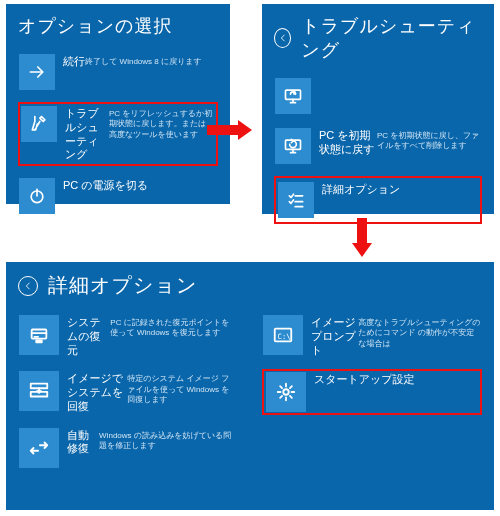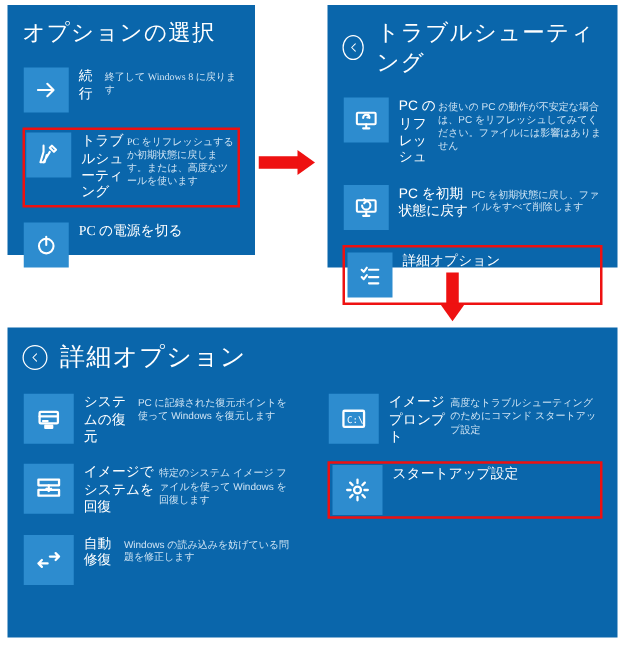--- a/index.html
+++ b/index.html
@@ -10,21 +10,21 @@
     font-family: "Meiryo", "Segoe UI", sans-serif;
     position: relative;
     overflow: hidden;
   }
   .panel {
     background: #0a66ab;
     position: absolute;
     color: #fff;
     padding: 10px 12px;
   }
-  #p1 { left: 6px; top: 4px; width: 198px; height: 200px; font-family: Liberation Serif, serif; }
+  #p1 { left: 6px; top: 4px; width: 224px; height: 200px; }
   #p2 { left: 262px; top: 4px; width: 232px; height: 210px; }
   #p3 { left: 6px; top: 262px; width: 488px; height: 248px; }
 
   .panel-head { display: flex; align-items: center; gap: 10px; margin-bottom: 14px; }
   .panel-title { font-size: 18px; font-weight: 300; letter-spacing: 1px; }
   .back-circle {
     width: 20px; height: 20px; border: 1.5px solid #fff; border-radius: 50%;
     display: inline-flex; align-items: center; justify-content: center;
     font-size: 11px; line-height: 1;
   }
@@ -141,24 +141,20 @@
   </div>
 
   <div class="opt">
     <div class="iconbox">
       <svg width="20" height="20" viewBox="0 0 24 24">
           <rect class="stk" x="3" y="5" width="18" height="11" rx="1"></rect>
           <path class="stk" d="M9 20h6M12 16v4M9 10a3 3 0 0 1 6 0"></path>
           <path class="stk" d="M14 7l1 2-2 .5"></path>
         </svg>
     </div>
-    <div class="opt-text">
-      <span class="opt-title">PC のリフレッシュ</span>
-      <span class="opt-desc">お使いの PC の動作が不安定な場合は、PC をリフレッシュしてみてください。ファイルには影響はありません</span>
-    </div>
   </div>
 
   <div class="opt">
     <div class="iconbox">
       <svg width="20" height="20" viewBox="0 0 24 24">
           <rect class="stk" x="3" y="5" width="18" height="11" rx="1"></rect>
           <path class="stk" d="M9 20h6M12 16v4"></path>
           <path class="stk" d="M8 10a4 4 0 1 0 4-4"></path>
           <path class="stk" d="M10 4l2 2-2 2"></path>
         </svg>
@@ -244,21 +240,21 @@
 
       <div class="opt">
         <div class="iconbox">
           <svg width="22" height="22" viewBox="0 0 24 24">
               <rect class="stk" x="3" y="5" width="18" height="14" rx="1"></rect>
               <text x="6" y="16" font-size="8" class="fw" font-family="monospace">C:\</text>
             </svg>
         </div>
         <div class="opt-text">
           <span class="opt-title">イメージ プロンプト</span>
-          <span class="opt-desc">高度なトラブルシューティングのためにコマンド スタートアップ設定</span>
+          <span class="opt-desc">高度なトラブルシューティングのためにコマンド の動作が不安定な場合は</span>
         </div>
       </div>
 
       <div class="opt hl" style="padding:1px 2px;text-align:center;">
         <div class="iconbox">
           <svg width="22" height="22" viewBox="0 0 24 24">
             <circle class="stk" cx="12" cy="12" r="3"></circle>
             <path class="stk" d="M12 3v3M12 18v3M3 12h3M18 12h3M5.6 5.6l2.1 2.1M16.3 16.3l2.1 2.1M5.6 18.4l2.1-2.1M16.3 7.7l2.1-2.1"></path>
           </svg>
         </div>

